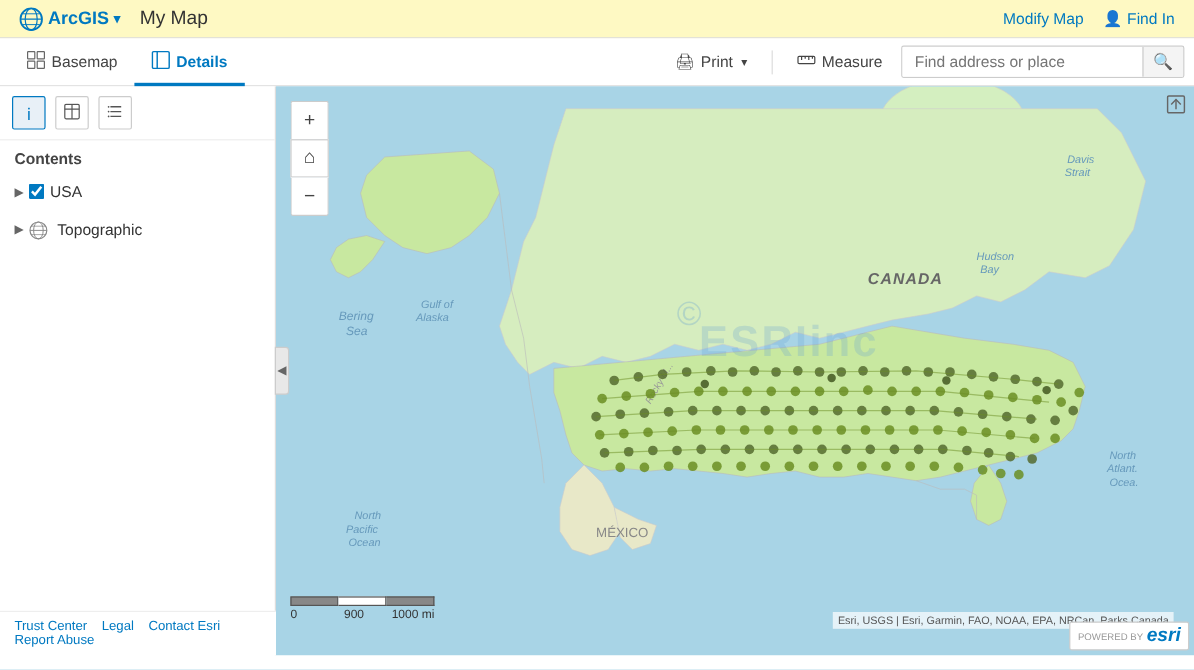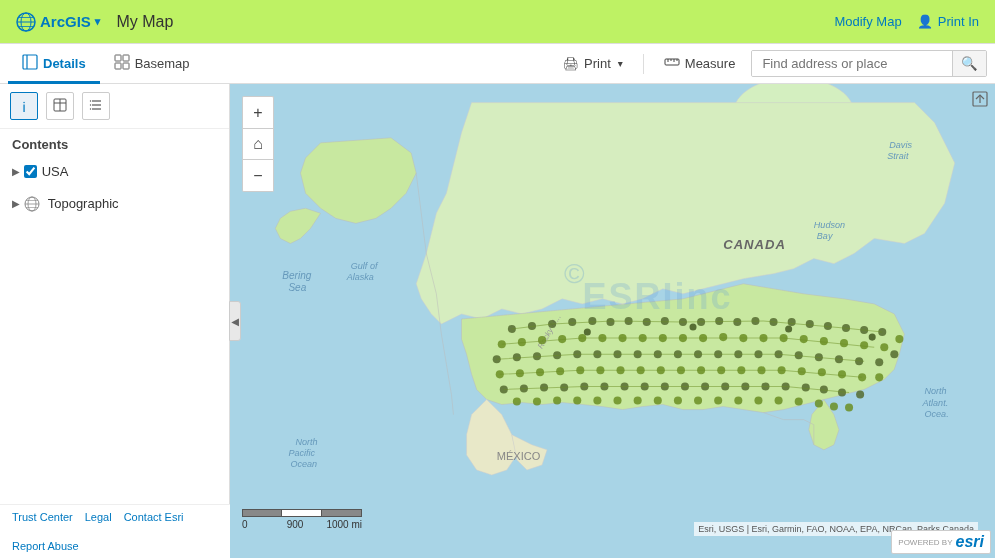--- a/index.html
+++ b/index.html
@@ -1,22 +1,22 @@
 <!DOCTYPE html>
 <html><head>
   <meta charset="utf-8">
   <style>
     * { box-sizing: border-box; margin: 0; padding: 0; }
     body { font-family: 'Segoe UI', Arial, sans-serif; font-size: 13px; background: #fff; width: 995px; height: 558px; overflow: hidden; }
 
     
     #topbar {
       display: flex; align-items: center; justify-content: space-between;
-      height: 44px; padding: 0 16px;
-      border-bottom: 1px solid #ddd; background: #bef264;
+      height: 32px; padding: 0 16px;
+      border-bottom: 1px solid #ddd; background: #fef9c3;
     }
     #topbar-left { display: flex; align-items: center; gap: 8px; }
     .arcgis-logo { display: flex; align-items: center; gap: 4px; color: #0079c1; font-weight: bold; font-size: 15px; }
     .arcgis-logo .esri-globe { width: 20px; height: 20px; }
     .map-title { font-size: 16px; color: #333; margin-left: 8px; }
     #topbar-right { display: flex; align-items: center; gap: 16px; }
     .modify-map-btn { color: #0079c1; cursor: pointer; font-size: 13px; }
     .sign-in-btn { display: flex; align-items: center; gap: 4px; color: #0079c1; cursor: pointer; font-size: 13px; }
 
     
@@ -97,21 +97,21 @@
     .scale-labels { display: flex; justify-content: space-between; margin-top: 2px; font-size: 10px; }
     .esri-badge { background: #fff; border: 1px solid #ccc; padding: 2px 6px; font-size: 9px; color: #666; border-radius: 2px; display: flex; align-items: center; gap: 3px; }
 
     
     #map-copyright { position: absolute; bottom: 20px; right: 4px; font-size: 10px; color: #555; z-index: 10; }
 
     
     #map-export-icon { position: absolute; top: 6px; right: 6px; z-index: 10; cursor: pointer; color: #666; font-size: 16px; }
 
     
-    #bottom-links { position: absolute; bottom: 0; left: 0; width: 230px; padding: 6px 12px; font-size: 11px; color: #0079c1; display: flex; flex-wrap: wrap; gap: 17px 12px; background: #fff; border-top: 1px solid #eee; }
+    #bottom-links { position: absolute; bottom: 0; left: 0; width: 230px; padding: 6px 12px; font-size: 11px; color: #0079c1; display: flex; flex-wrap: wrap; gap: 0 12px; background: #fff; border-top: 1px solid #eee; }
     .bottom-link { cursor: pointer; }
 
     
     .map-esri-text {
       position: absolute; top: 45%; left: 50%; transform: translate(-20%, -50%);
       font-size: 36px; color: rgba(100,160,210,0.25); font-weight: bold;
       pointer-events: none; z-index: 5; letter-spacing: 2px;
     }
     .map-copyright-symbol {
       position: absolute; top: 40%; left: 45%; transform: translate(-50%, -50%);
@@ -136,46 +136,46 @@
       </svg>
       <span>ArcGIS</span>
       <span style="font-size:11px;">▾</span>
     </div>
     <span class="map-title">My Map</span>
   </div>
   <div id="topbar-right">
     <span class="modify-map-btn">Modify Map</span>
     <div class="sign-in-btn">
       <span>👤</span>
-      <span>Print In</span>
+      <span>Find In</span>
     </div>
   </div>
 </div>
 
 <div id="tabbar">
   <div id="tabbar-left">
-    <div class="tab active">
-      <span class="tab-icon">
-        <svg width="16" height="16" viewBox="0 0 16 16">
-            <rect x="1" y="1" width="14" height="14" rx="1" stroke="#0079c1" stroke-width="1.2" fill="none"></rect>
-            <line x1="5" y1="1" x2="5" y2="15" stroke="#0079c1" stroke-width="1.2"></line>
-          </svg>
-      </span>
-      <span>Details</span>
-    </div>
     <div class="tab">
       <span class="tab-icon">
         <svg width="16" height="16" viewBox="0 0 16 16">
             <rect x="1" y="1" width="6" height="6" rx="0.5" stroke="#666" stroke-width="1" fill="none"></rect>
             <rect x="9" y="1" width="6" height="6" rx="0.5" stroke="#666" stroke-width="1" fill="none"></rect>
             <rect x="1" y="9" width="6" height="6" rx="0.5" stroke="#666" stroke-width="1" fill="none"></rect>
             <rect x="9" y="9" width="6" height="6" rx="0.5" stroke="#666" stroke-width="1" fill="none"></rect>
           </svg>
       </span>
       <span>Basemap</span>
+    </div>
+    <div class="tab active">
+      <span class="tab-icon">
+        <svg width="16" height="16" viewBox="0 0 16 16">
+            <rect x="1" y="1" width="14" height="14" rx="1" stroke="#0079c1" stroke-width="1.2" fill="none"></rect>
+            <line x1="5" y1="1" x2="5" y2="15" stroke="#0079c1" stroke-width="1.2"></line>
+          </svg>
+      </span>
+      <span>Details</span>
     </div>
   </div>
   <div id="tabbar-right">
     <div class="print-btn">
       <span>🖨</span>
       <span>Print</span>
       <span style="font-size:10px;margin-left:2px;">▾</span>
     </div>
     <div class="vert-divider"></div>
     <div class="measure-btn">

